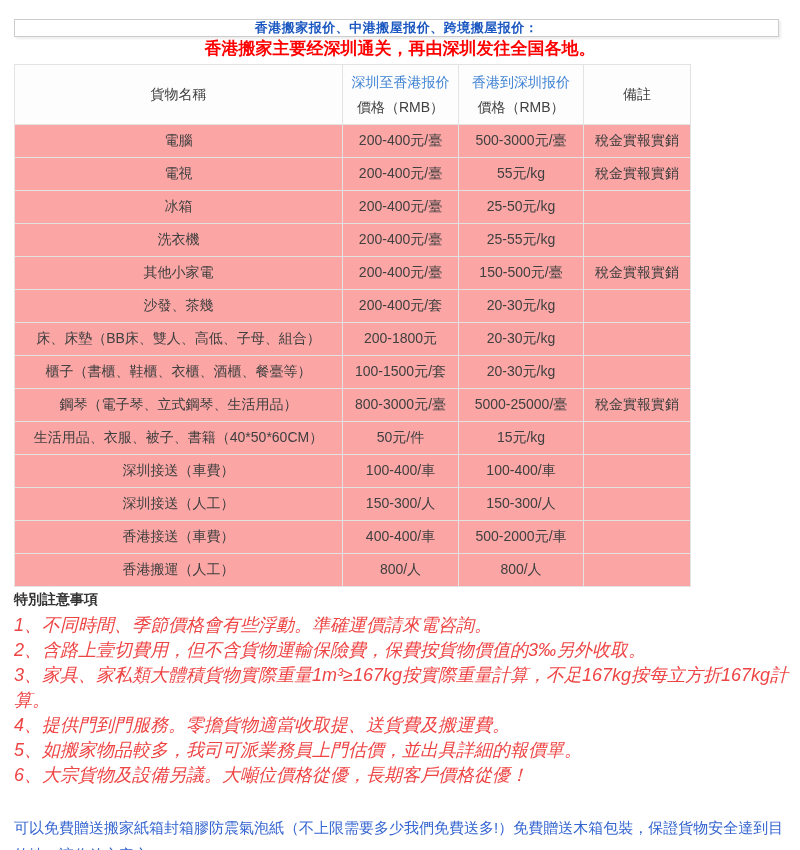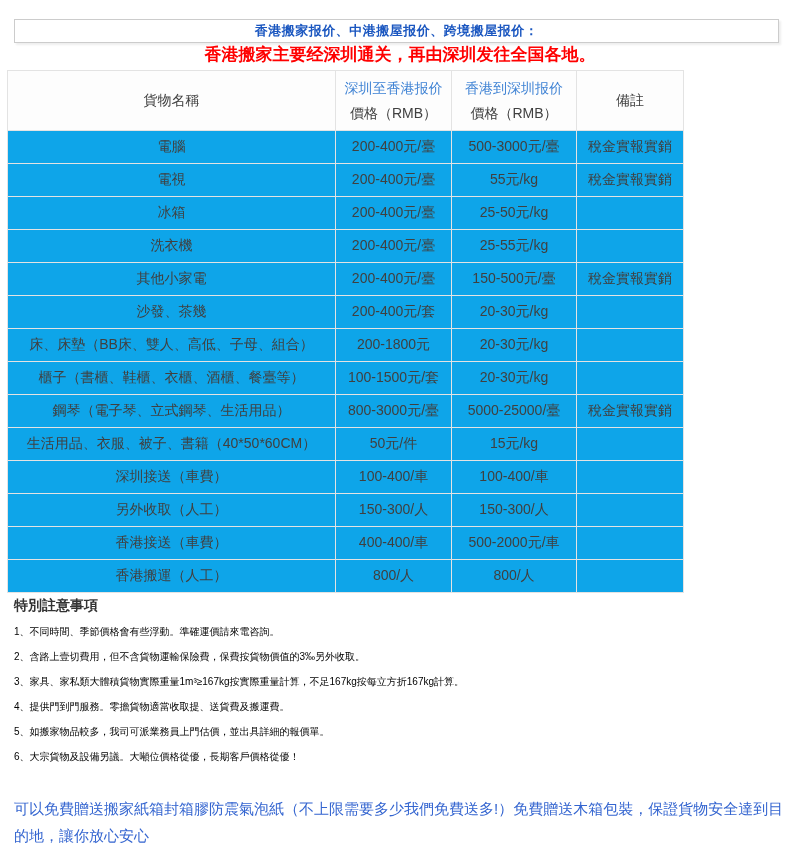--- a/index.html
+++ b/index.html
@@ -13,21 +13,21 @@
   html,body{margin:0;padding:0;background:#fff;}
   body{
     font-family:"Liberation Sans","DejaVu Sans",sans-serif;
     color:#404040;
     width:800px;
   }
   .page{width:800px;height:850px;position:relative;overflow:hidden;}
 
   .title-box{
     margin:19px 0 0 14px;
-    width:765px;height:24px;
+    width:765px;height:18px;
     border:1px solid #ccc;
     box-shadow:2px 2px 2px rgba(0,0,0,.07);
     display:flex;align-items:center;justify-content:center;
     background:#fff;
   }
   .title-box .title-text{
     color:var(--title-blue);
     font-weight:bold;
     font-size:13px;
     letter-spacing:.5px;
@@ -36,50 +36,51 @@
   .subtitle{
     text-align:center;
     color:var(--subtitle-red);
     font-weight:bold;
     font-size:17px;
   }
 
   table.price-table{
     border-collapse:collapse;
     table-layout:fixed;
-    margin:4px 0 0 7px;
+    margin:4px 0 0 14px;
   }
   .price-table th,.price-table td{
     border:1px solid var(--border-color);
     text-align:center;
     vertical-align:middle;
     font-size:14px;
     font-weight:normal;
     color:#404040;
     padding:0 2px;
     overflow:hidden;
     white-space:nowrap;
   }
   .price-table thead tr{height:60px;background:#fdfdfd;}
-  .price-table tbody tr{height:33px;background:#0ea5e9;}
+  .price-table tbody tr{height:33px;background:#fca5a5;}
   .price-table .hdr-blue{color:var(--header-blue);line-height:25px;}
   .price-table .hdr-sub{color:#404040;line-height:25px;}
 
   .notes{margin:2px 0 0 14px;}
   .notes-title{
     font-weight:bold;
     font-size:14px;
     color:#333;
     line-height:20px;
     margin-bottom:4px;
   }
   .note-item{
-    font-size:10px;
-    color:#000000;
+    font-size:18px;
+    color:#ef4444;
     line-height:25px;
+    font-style:italic;
   }
 
   .footer-text{
     margin:26px 0 0 14px;
     width:774px;
     color:var(--footer-blue);
     font-size:15px;
     line-height:27px;
   }
 </style>
@@ -176,21 +177,21 @@
           <td>15元/kg</td>
           <td></td>
         </tr>
         <tr>
           <td>深圳接送（車費）</td>
           <td>100-400/車</td>
           <td>100-400/車</td>
           <td></td>
         </tr>
         <tr>
-          <td>另外收取（人工）</td>
+          <td>深圳接送（人工）</td>
           <td>150-300/人</td>
           <td>150-300/人</td>
           <td></td>
         </tr>
         <tr>
           <td>香港接送（車費）</td>
           <td>400-400/車</td>
           <td>500-2000元/車</td>
           <td></td>
         </tr>

